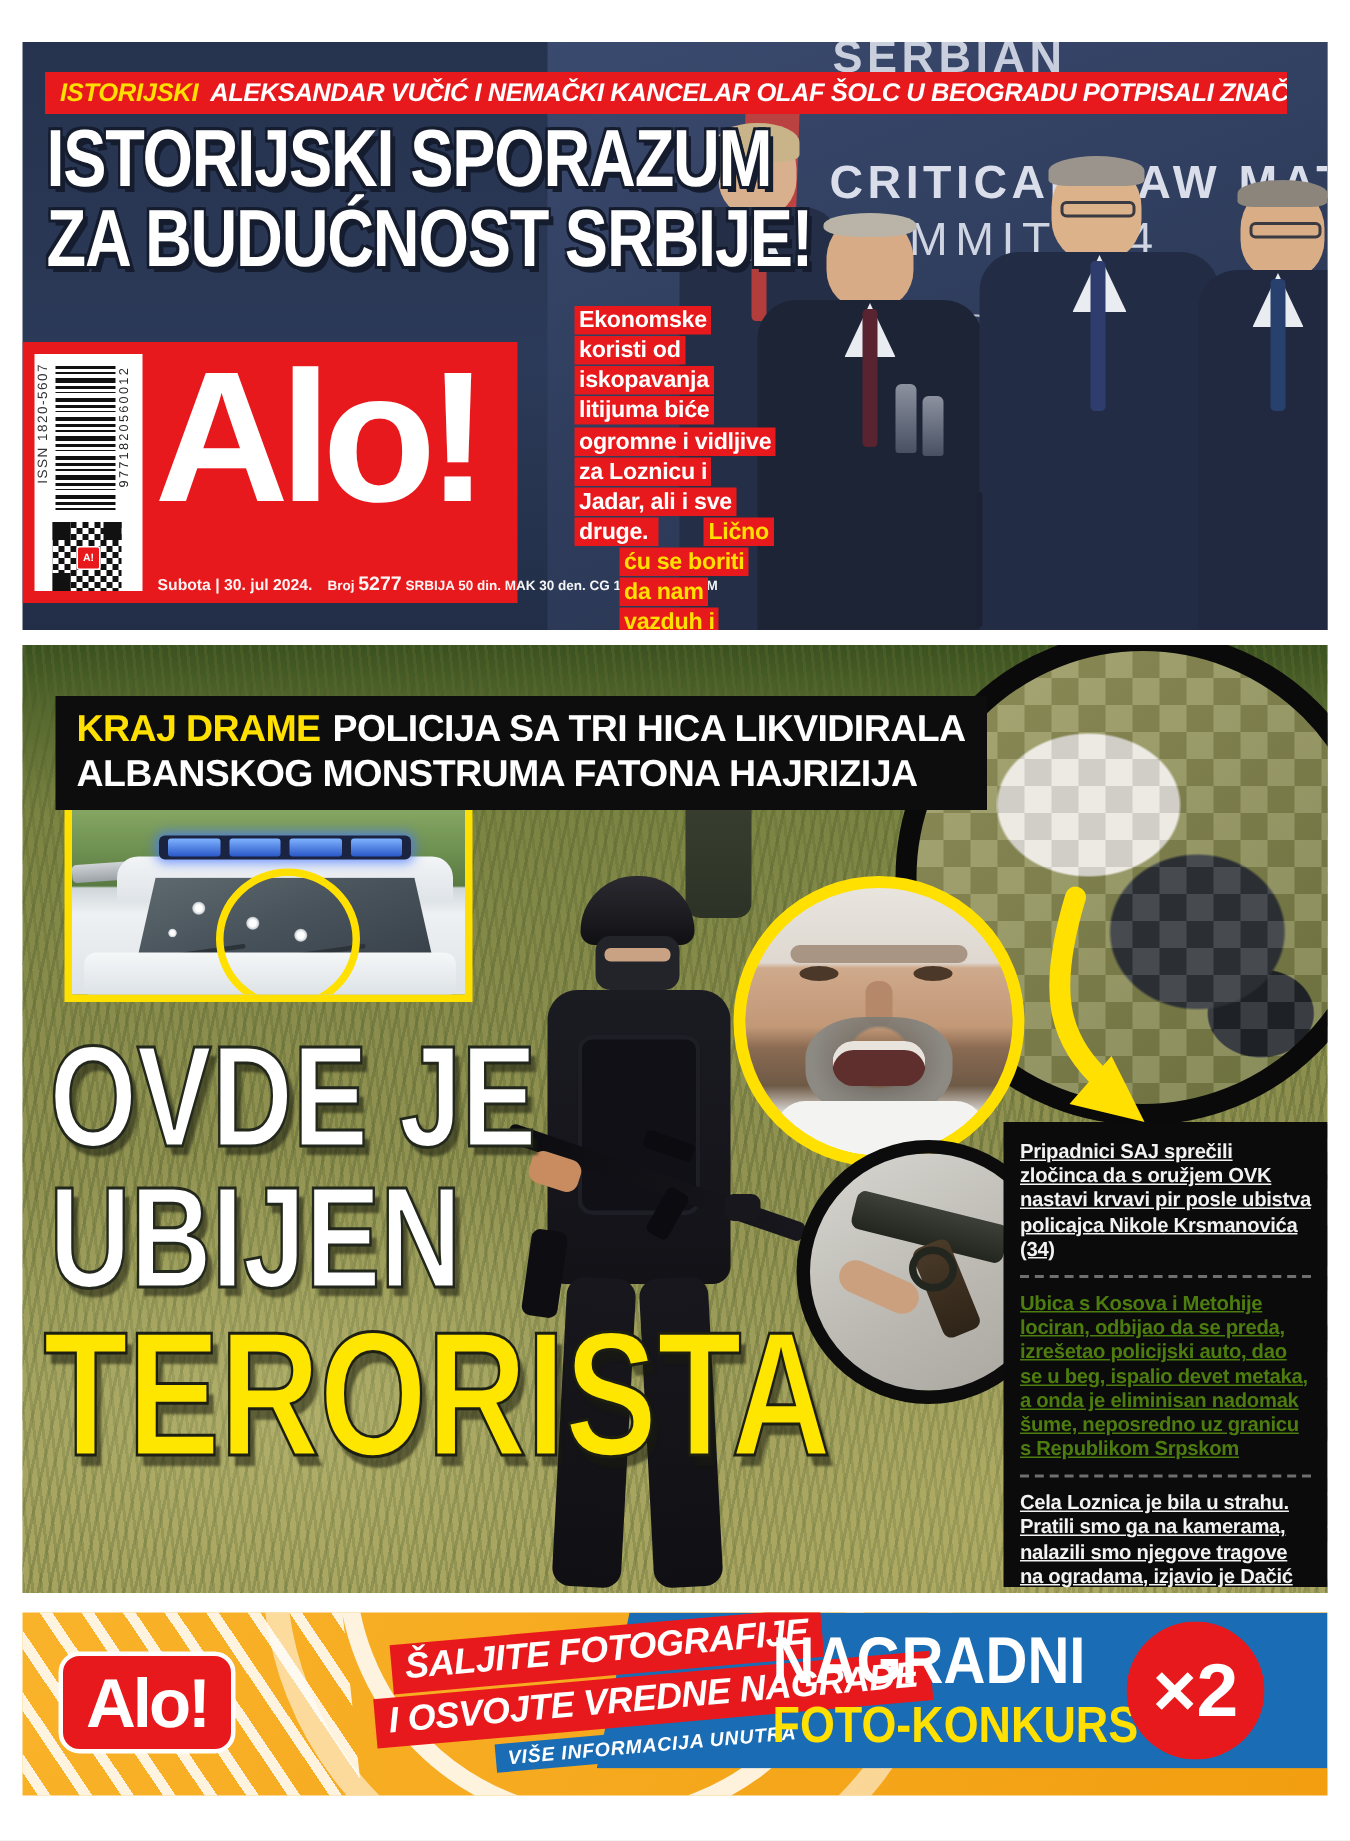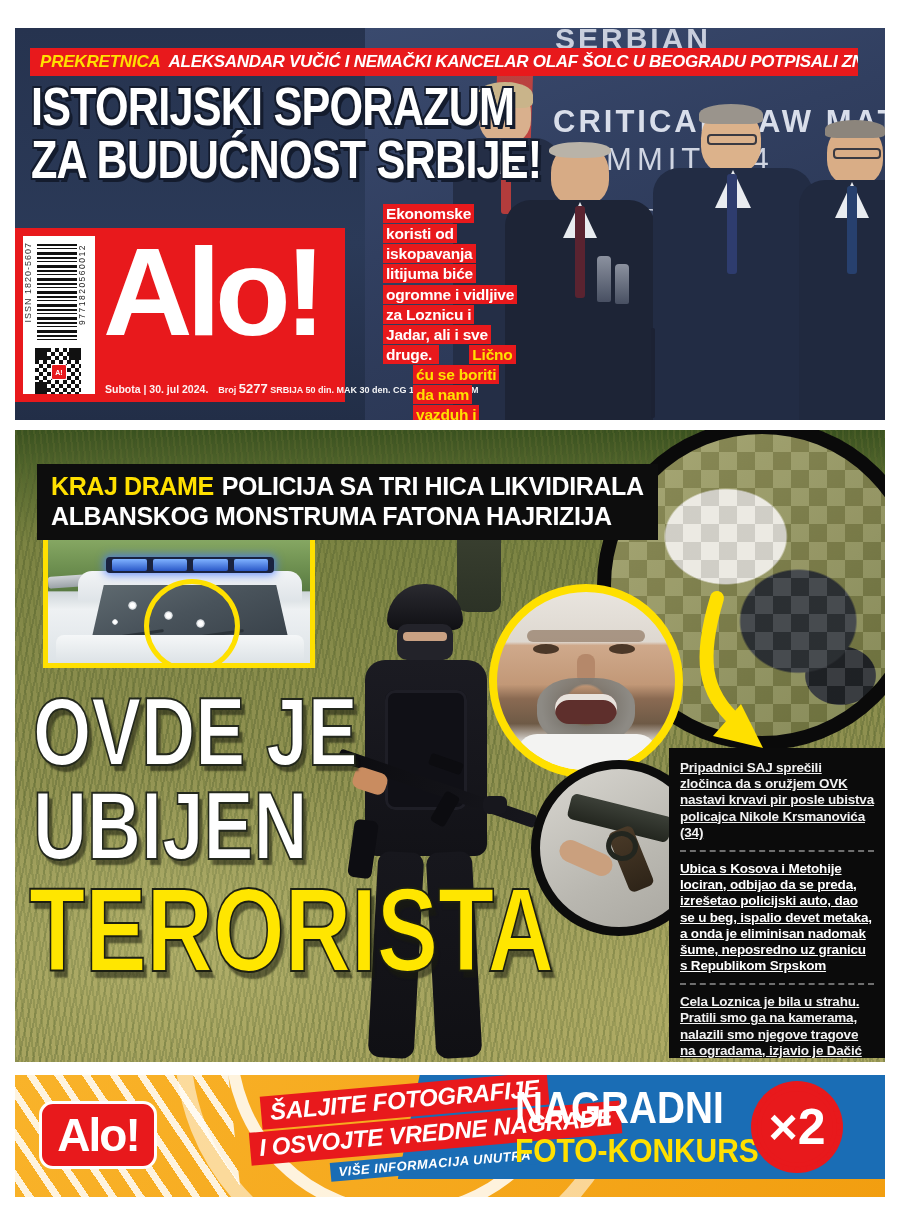--- a/index.html
+++ b/index.html
@@ -143,21 +143,21 @@
      background:linear-gradient(150deg,#d8d6d0,#b9b7b0 60%,#a8a69f);}
   .g-slide{position:absolute;left:28px;top:36px;width:104px;height:26px;background:linear-gradient(180deg,#3c4038,#23261f);border-radius:6px;transform:rotate(14deg);}
   .g-grip{position:absolute;left:78px;top:58px;width:26px;height:64px;background:linear-gradient(180deg,#4a3a28,#2e2418);border-radius:6px;transform:rotate(-22deg);}
   .g-trigger{position:absolute;left:66px;top:62px;width:22px;height:20px;border:5px solid #23261f;border-radius:50%;transform:rotate(10deg);}
   .g-finger{position:absolute;left:18px;top:78px;width:56px;height:22px;background:#caa07e;border-radius:12px;transform:rotate(24deg);}
 
   
   .info-panel{left:654px;top:318px;width:216px;height:310px;background:#0b0b0b;z-index:7;box-sizing:border-box;padding:12px 11px;}
   .ip-block{font-weight:900;font-size:13.5px;line-height:1.2;letter-spacing:-.2px;text-decoration:underline;}
   .ip-white{color:#f2f2f2;}
-  .ip-yellow{color:#ffffff;}
+  .ip-yellow{color:#4d7c0f;}
   .ip-sep{border-top:2px dashed #6f6f6f;margin:9px 0;}
 
   
   .banner{left:15px;top:1075px;width:870px;height:122px;background:linear-gradient(120deg,#f9b32a,#f29e10);overflow:hidden;}
   .ring{position:absolute;border-radius:50%;border:12px solid rgba(255,255,255,.85);}
   .ring1{left:210px;top:-210px;width:330px;height:330px;}
   .ring2{left:160px;top:-260px;width:430px;height:430px;border-width:16px;border-color:rgba(255,255,255,.55);}
   .stripes{position:absolute;left:-40px;top:-20px;width:260px;height:180px;
            background:repeating-linear-gradient(62deg,transparent 0 16px,rgba(255,255,255,.85) 16px 23px);transform:rotate(-6deg);}
   .blue-panel{position:absolute;left:44%;top:0;right:0;height:104px;background:#1a6db5;
@@ -223,21 +223,21 @@
         <div class="suit" style="left:-6px;top:56px;width:126px;height:240px;background:#20293f;"></div>
         <div class="shirt" style="left:30px;top:58px;width:34px;height:36px;"></div>
         <div class="tie" style="left:42px;top:62px;height:88px;background:#27406e;"></div>
       </div>
       <div class="mic" style="left:286px;top:300px;"></div>
       <div class="table-glass" style="left:232px;top:228px;"></div>
       <div class="table-glass" style="left:250px;top:236px;height:40px;"></div>
     </div>
 
     <div class="abs top-kicker">
-      <span class="tag">PREKRETNICA</span>
+      <span class="tag">ISTORIJSKI</span>
       <span class="txt">ALEKSANDAR VUČIĆ I NEMAČKI KANCELAR OLAF ŠOLC U BEOGRADU POTPISALI ZNAČAJAN MEMORANDUM</span>
     </div>
 
     <div class="abs headline1">
       <div>ISTORIJSKI SPORAZUM</div>
       <div>ZA BUDUĆNOST SRBIJE!</div>
     </div>
 
     <div class="abs masthead">
       <div class="mh-strip">

